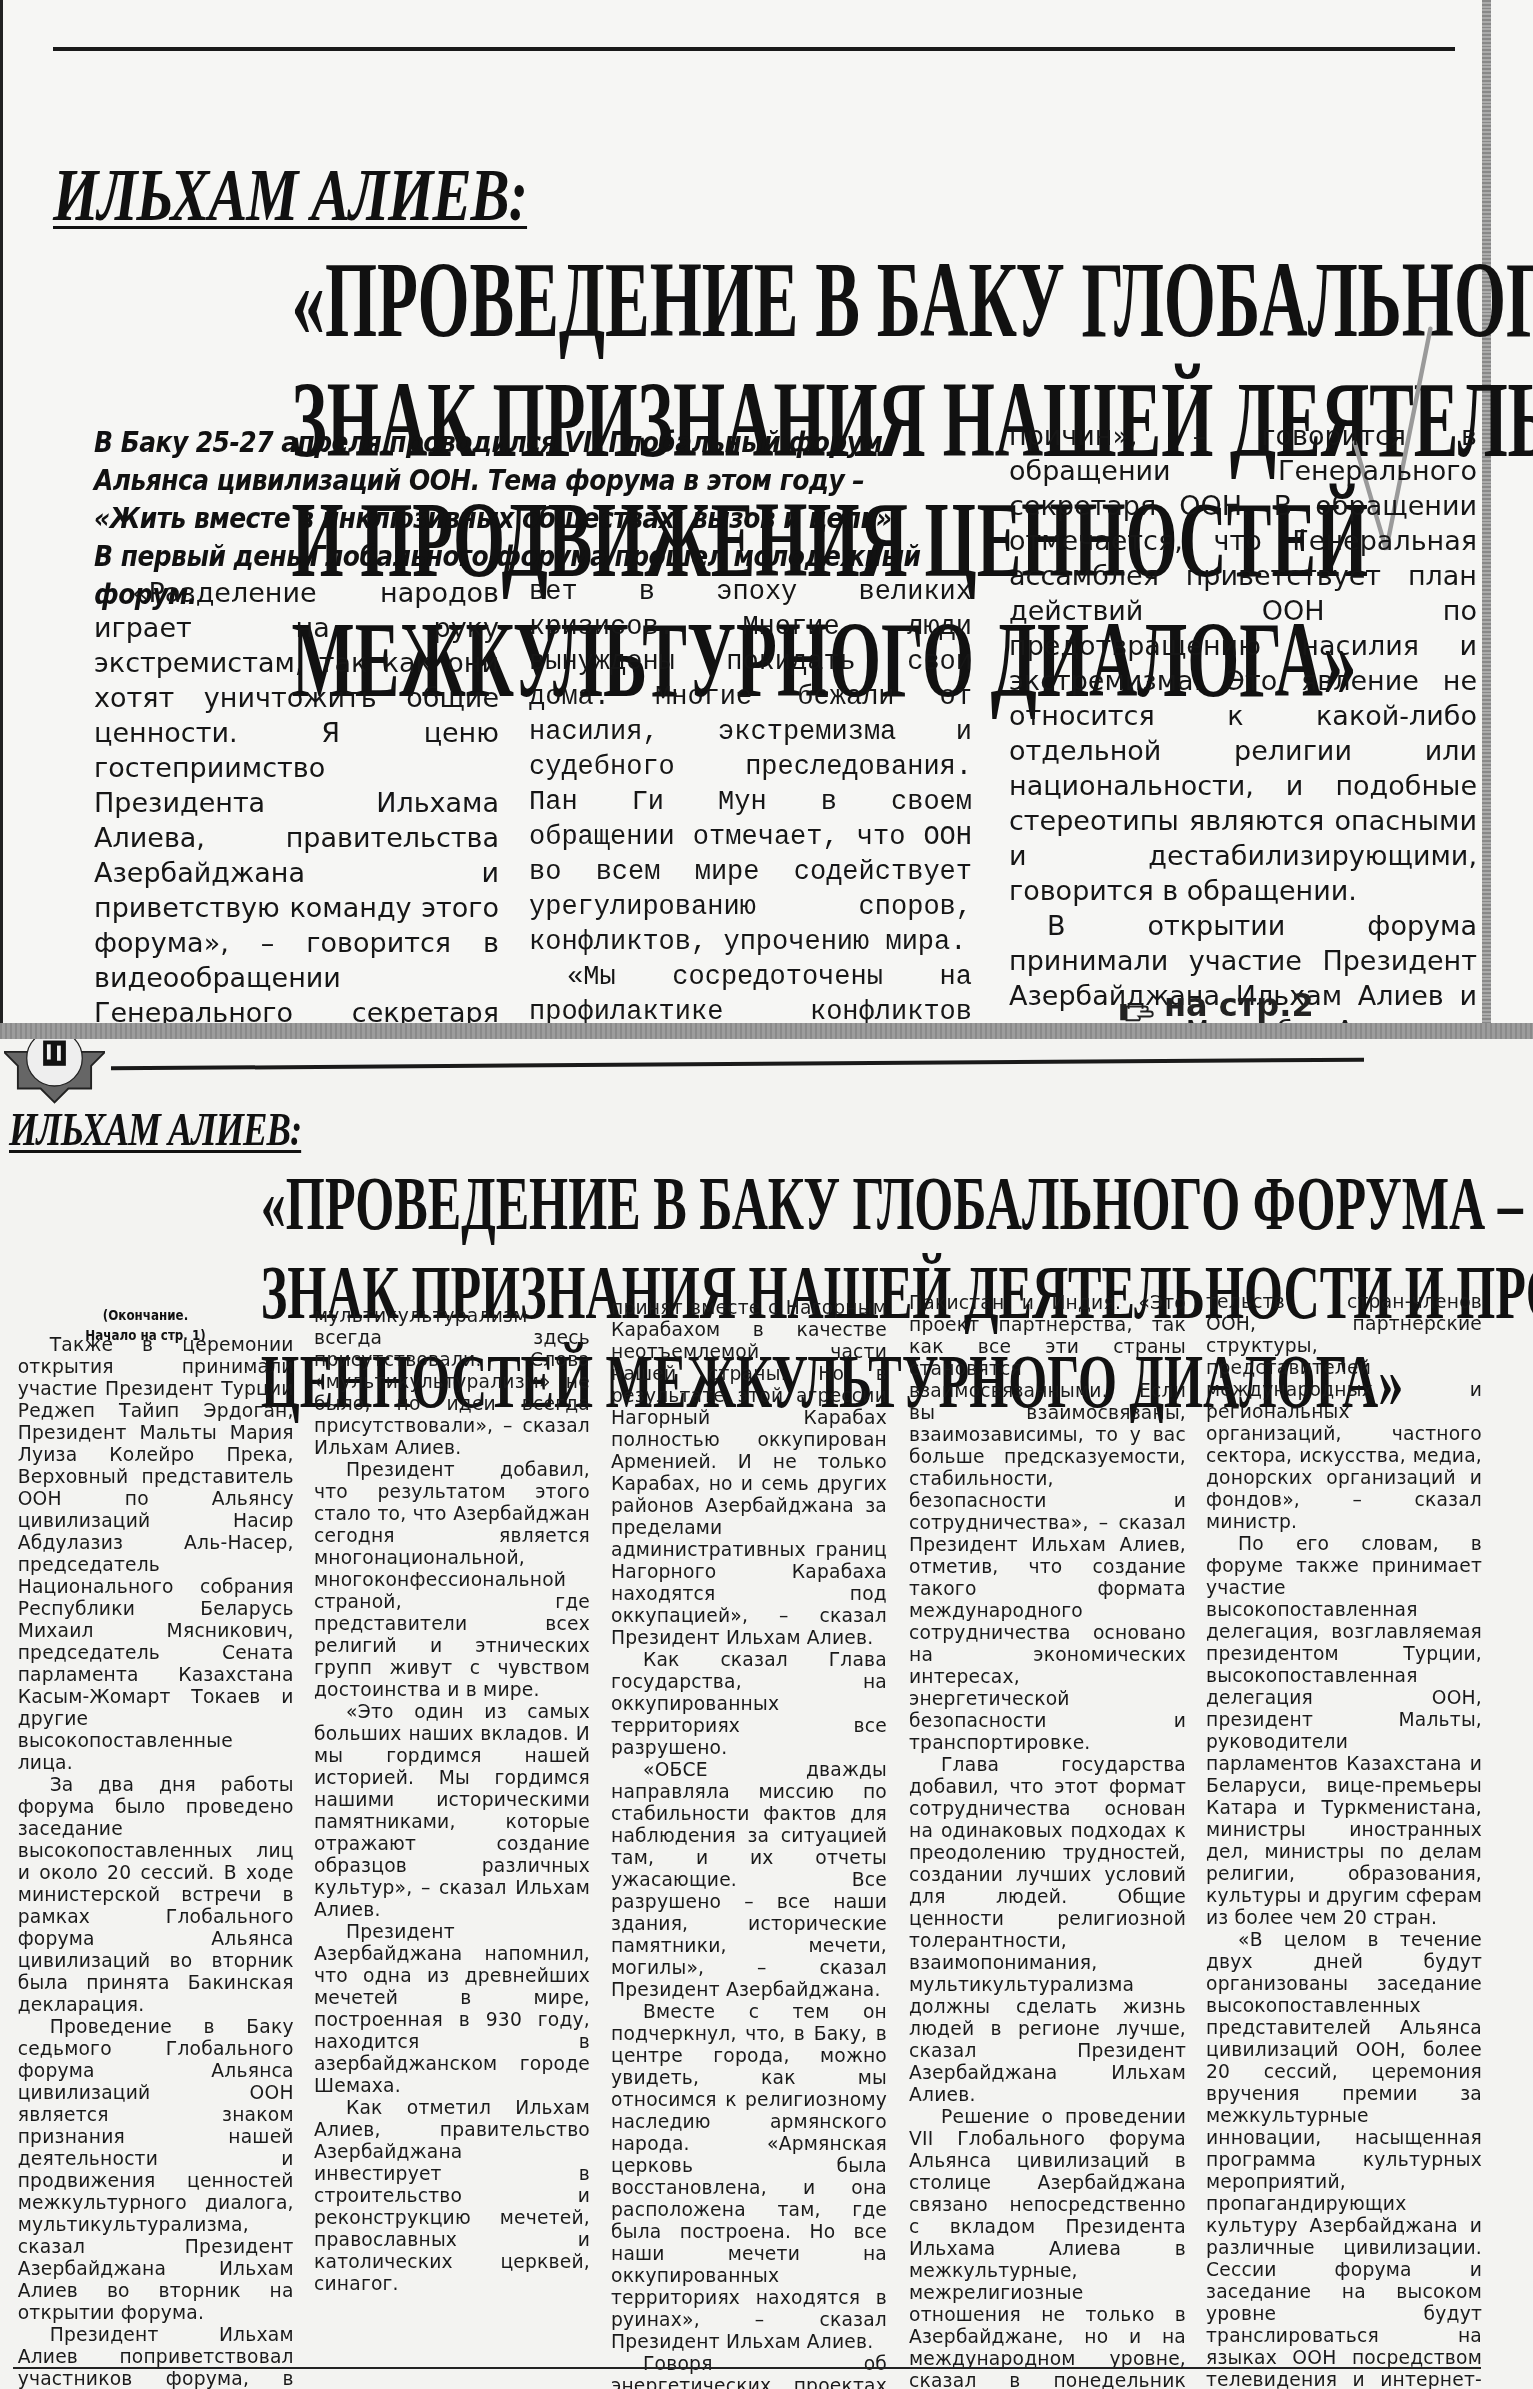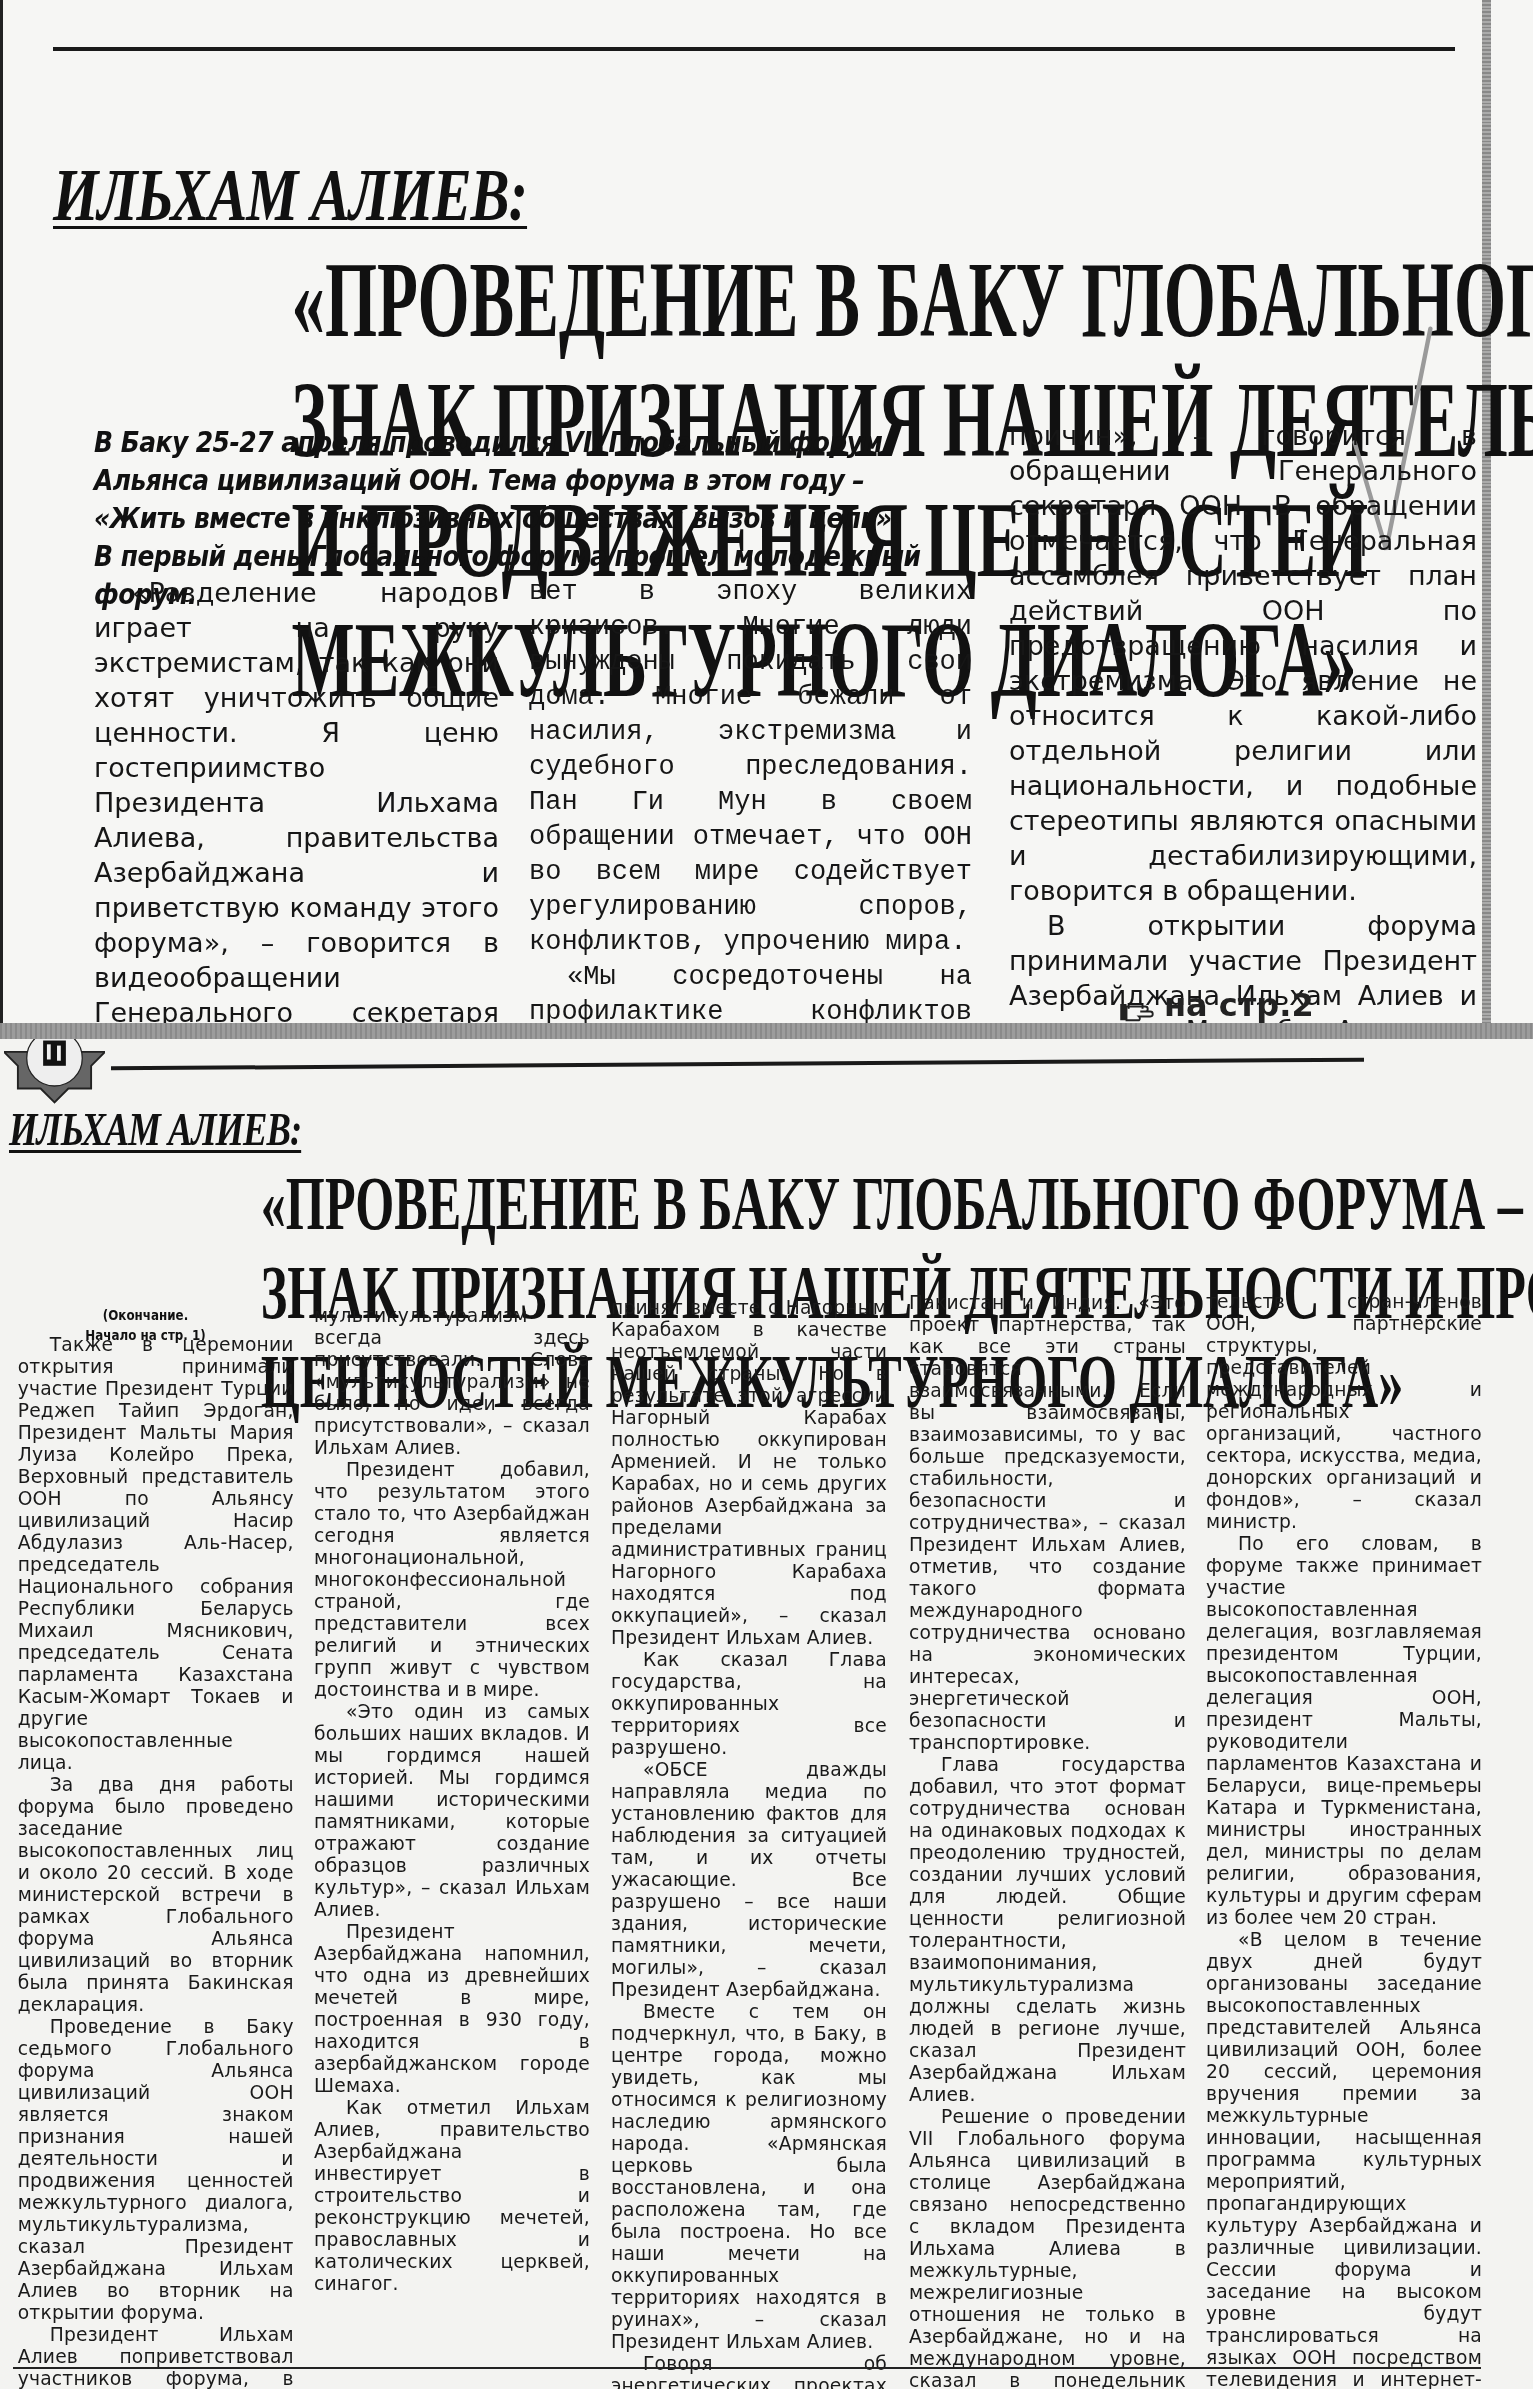--- a/index.html
+++ b/index.html
@@ -153,21 +153,21 @@
     <p class="no-indent">мультикультурализм всегда здесь присутствовали. Слова «мультикультурализм» не было, но идеи всегда присутствовали», – сказал Ильхам Алиев.</p>
     <p>Президент добавил, что результатом этого стало то, что Азербайджан сегодня является многонациональной, многоконфессиональной страной, где представители всех религий и этнических групп живут с чувством достоинства и в мире.</p>
     <p>«Это один из самых больших наших вкладов. И мы гордимся нашей историей. Мы гордимся нашими историческими памятниками, которые отражают создание образцов различных культур», – сказал Ильхам Алиев.</p>
     <p>Президент Азербайджана напомнил, что одна из древнейших мечетей в мире, построенная в 930 году, находится в азербайджанском городе Шемаха.</p>
     <p>Как отметил Ильхам Алиев, правительство Азербайджана инвестирует в строительство и реконструкцию мечетей, православных и католических церквей, синагог.</p>
 
   </div>
   <div class="col-bot b3">
     <p class="no-indent">принят вместе с Нагорным Карабахом в качестве неотъемлемой части нашей страны. Но в результате этой агрессии Нагорный Карабах полностью оккупирован Арменией. И не только Карабах, но и семь других районов Азербайджана за пределами административных границ Нагорного Карабаха находятся под оккупацией», – сказал Президент Ильхам Алиев.</p>
     <p>Как сказал Глава государства, на оккупированных территориях все разрушено.</p>
-    <p>«ОБСЕ дважды направляла медиа по установлению фактов для наблюдения за ситуацией там, и их отчеты ужасающие. Все разрушено – все наши здания, исторические памятники, мечети, могилы», – сказал Президент Азербайджана.</p>
+    <p>«ОБСЕ дважды направляла миссию по стабильности фактов для наблюдения за ситуацией там, и их отчеты ужасающие. Все разрушено – все наши здания, исторические памятники, мечети, могилы», – сказал Президент Азербайджана.</p>
     <p>Вместе с тем он подчеркнул, что, в Баку, в центре города, можно увидеть, как мы относимся к религиозному наследию армянского народа. «Армянская церковь была восстановлена, и она расположена там, где была построена. Но все наши мечети на оккупированных территориях находятся в руинах», – сказал Президент Ильхам Алиев.</p>
     <p>Говоря об энергетических проектах Азербайджана, Президент Ильхам Алиев отметил, что страна инициировала масштабный проект – «Южный газовый коридор», являющийся проектом энергетического сотрудничества и энергетической безопасности.</p>
 
   </div>
   <div class="col-bot b4">
     <p class="no-indent">Пакистан и Индия. «Это проект партнерства, так как все эти страны становятся взаимосвязанными. Если вы взаимосвязаны, взаимозависимы, то у вас больше предсказуемости, стабильности, безопасности и сотрудничества», – сказал Президент Ильхам Алиев, отметив, что создание такого формата международного сотрудничества основано на экономических интересах, энергетической безопасности и транспортировке.</p>
     <p>Глава государства добавил, что этот формат сотрудничества основан на одинаковых подходах к преодолению трудностей, создании лучших условий для людей. Общие ценности религиозной толерантности, взаимопонимания, мультикультурализма должны сделать жизнь людей в регионе лучше, сказал Президент Азербайджана Ильхам Алиев.</p>
     <p>Решение о проведении VII Глобального форума Альянса цивилизаций в столице Азербайджана связано непосредственно с вкладом Президента Ильхама Алиева в межкультурные, межрелигиозные отношения не только в Азербайджане, но и на международном уровне, сказал в понедельник министр культуры и туризма Абульфас Гараев на пресс-конференции, посвященной итогам первого дня форума.</p>
 
   </div>

